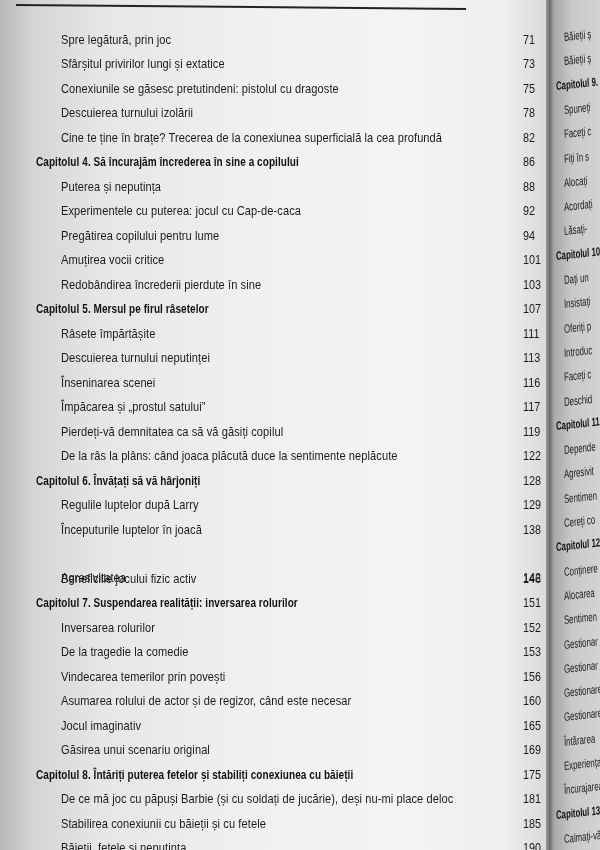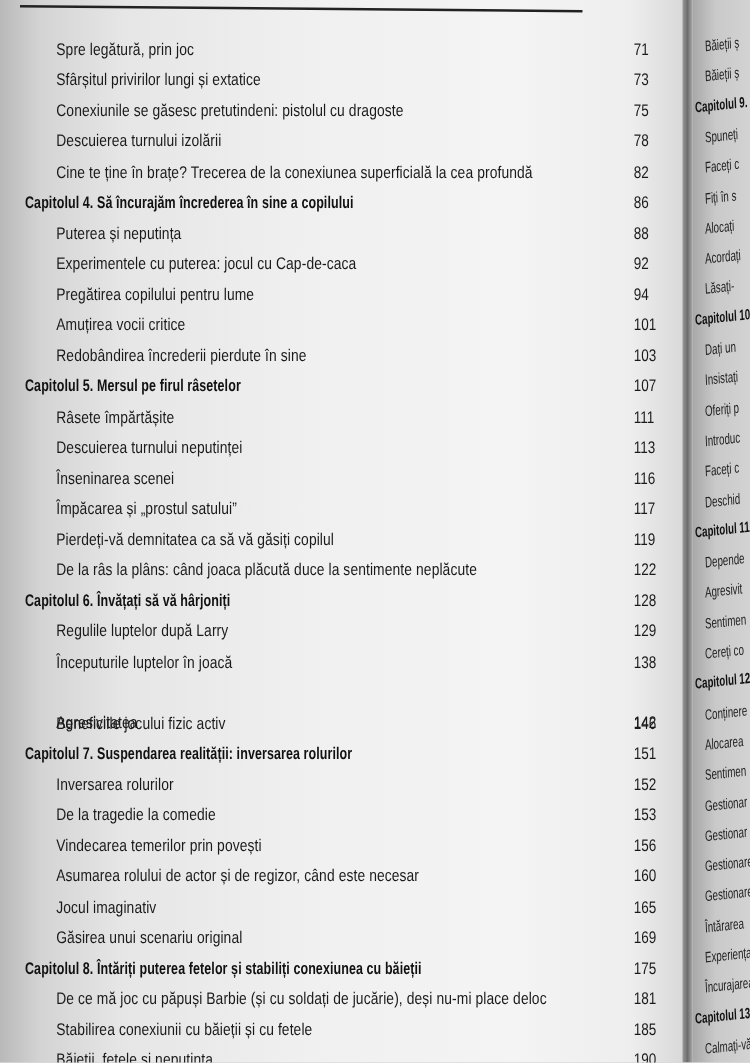--- a/index.html
+++ b/index.html
@@ -12,21 +12,21 @@
     position: absolute; left: 0; top: 0; width: 548px; height: 850px;
     background: linear-gradient(90deg, #b9b9b9 0%, #d4d4d4 6%, #e6e6e6 18%, #f0f0f0 45%, #f4f4f4 75%, #eeeeee 92%, #d8d8d8 100%);
   }
   .top-rule {
     position: absolute; left: 16px; top: 4px; width: 450px; height: 0;
     border-top: 2px solid #222;
     transform: rotate(0.5deg); transform-origin: left;
   }
   .toc { position: absolute; left: 0; top: 0; width: 548px; }
   .entry {
-    position: absolute; left: 0; width: 560px; height: 22px;
+    position: absolute; left: 16px; width: 560px; height: 22px;
     display: flex; align-items: center;
   }
   .entry .title {
     font-size: 13.5px; color: #1a1a1a; white-space: nowrap;
     transform: scaleX(0.82); transform-origin: left center;
     letter-spacing: 0.1px;
   }
   .entry.section .title { position: absolute; left: 45px; }
   .entry.chapter .title {
     position: absolute; left: 20px; font-weight: bold; color: #111;

